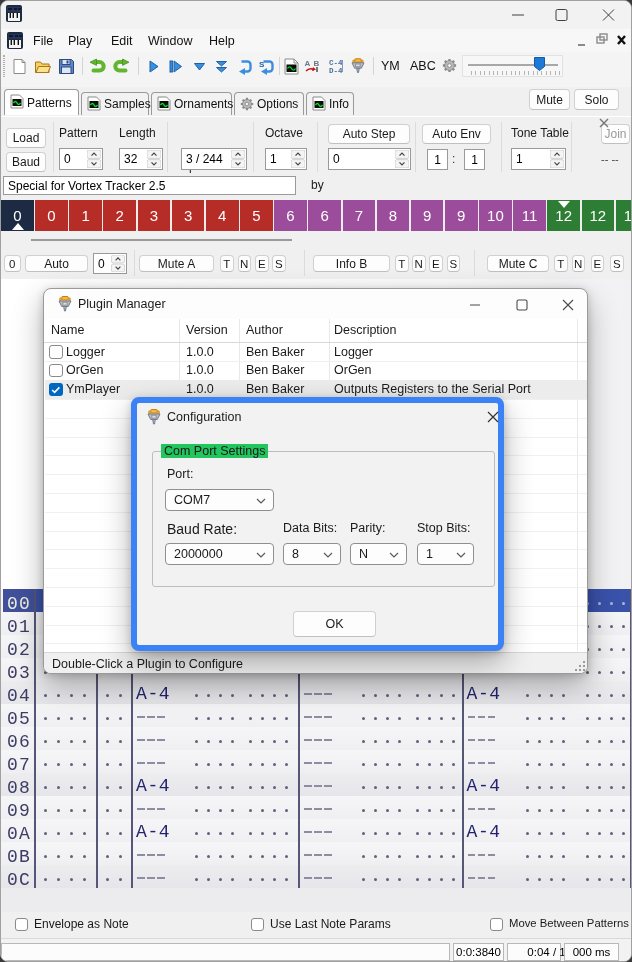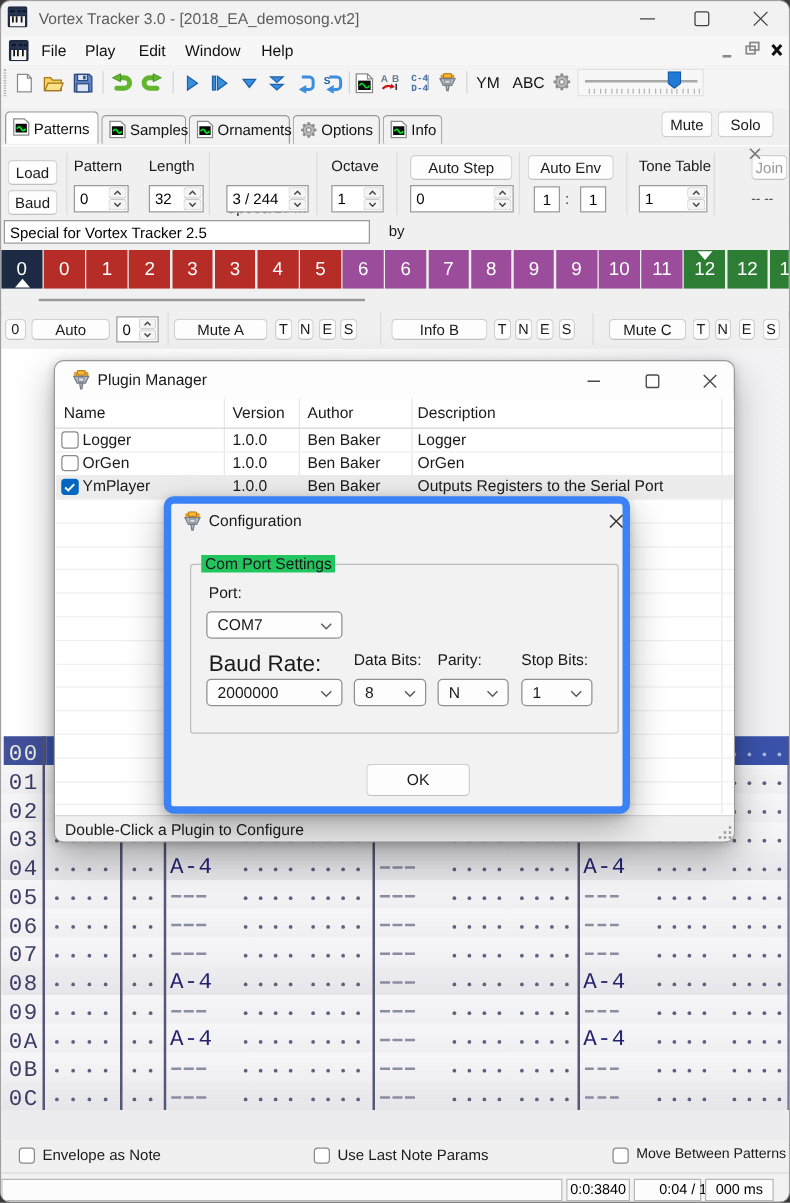--- a/index.html
+++ b/index.html
@@ -17,21 +17,20 @@
 <rect x="0" y="0" width="16" height="17" rx="2" fill="#1d2a40"></rect>
 <rect x="1" y="2" width="14" height="5" fill="#26365a"></rect>
 <rect x="2" y="3" width="4" height="2" fill="#111827"></rect>
         <rect x="8" y="3" width="3" height="2" fill="#111827"></rect>
         <rect x="12" y="3" width="3" height="2" fill="#111827"></rect>
 <rect x="2" y="8" width="12" height="8" fill="#f5f5f5"></rect>
 <rect x="3.6" y="8" width="1.4" height="5" fill="#111"></rect>
         <rect x="6.6" y="8" width="1.4" height="5" fill="#111"></rect>
         <rect x="10.6" y="8" width="1.4" height="5" fill="#111"></rect>
 </svg>
-      <div class="" style="position:absolute;left:30px;top:6.5px;font-size:12.5px;color:#5d5d5d;white-space:nowrap;">Vortex Tracker 3.0 - [2018_EA_demosong.vt2]</div>
       <svg style="position:absolute;left:505px;top:0" width="120" height="28" viewBox="0 0 120 28" fill="none" stroke="#404040" stroke-width="1">
         <line x1="6" y1="14" x2="18" y2="14"></line>
         <rect x="50" y="8.5" width="11" height="11" rx="1.5"></rect>
         <path d="M97 8.5 L108 19.5 M108 8.5 L97 19.5"></path>
       </svg>
     </div>
     <div class="" style="left:0px;top:28px;width:632px;height:23px;background:#f7f7f7;">
       <svg style="position:absolute;left:6px;top:3px" width="16" height="17" viewBox="0 0 16 17">
 <rect x="0" y="0" width="16" height="17" rx="2" fill="#1d2a40"></rect>
 <rect x="1" y="2" width="14" height="5" fill="#26365a"></rect>
@@ -1039,21 +1038,21 @@
       </svg>
       <div class="" style="left:15px;top:48px;width:343px;height:136px;border:1px solid #bdbdbd;border-radius:3px;"></div>
       <div class="" style="position:absolute;left:24px;top:41px;font-size:12.5px;color:#1a1a1a;white-space:nowrap;background:#22c55e;padding:0 3px;">Com Port Settings</div>
       <div class="" style="position:absolute;left:30px;top:64px;font-size:12.5px;color:#1a1a1a;white-space:nowrap;">Port:</div>
       <div class="" style="left:28px;top:86px;width:109px;height:22px;background:#fdfdfd;border:1px solid #8f8f8f;border-radius:4px;">
         <div class="" style="position:absolute;left:8px;top:3px;font-size:12.5px;color:#1a1a1a;white-space:nowrap;">COM7</div>
         <svg style="position:absolute;right:7px;top:8px" width="10" height="6" viewBox="0 0 10 6">
           <path d="M1 1 L5 5 L9 1" stroke="#5a5a5a" stroke-width="1.2" fill="none"></path>
         </svg>
       </div>
-      <div class="" style="position:absolute;left:30px;top:118px;font-size:18px;color:#1a1a1a;white-space:nowrap;">Baud Rate:</div>
+      <div class="" style="position:absolute;left:30px;top:118px;font-size:14px;color:#1a1a1a;white-space:nowrap;">Baud Rate:</div>
       <div class="" style="position:absolute;left:146px;top:118px;font-size:12.5px;color:#1a1a1a;white-space:nowrap;">Data Bits:</div>
       <div class="" style="position:absolute;left:213px;top:118px;font-size:12.5px;color:#1a1a1a;white-space:nowrap;">Parity:</div>
       <div class="" style="position:absolute;left:280px;top:118px;font-size:12.5px;color:#1a1a1a;white-space:nowrap;">Stop Bits:</div>
       <div class="" style="left:28px;top:140px;width:109px;height:22px;background:#fdfdfd;border:1px solid #8f8f8f;border-radius:4px;">
         <div class="" style="position:absolute;left:8px;top:3px;font-size:12.5px;color:#1a1a1a;white-space:nowrap;">2000000</div>
         <svg style="position:absolute;right:7px;top:8px" width="10" height="6" viewBox="0 0 10 6">
           <path d="M1 1 L5 5 L9 1" stroke="#5a5a5a" stroke-width="1.2" fill="none"></path>
         </svg>
       </div>
       <div class="" style="left:146px;top:140px;width:58px;height:22px;background:#fdfdfd;border:1px solid #8f8f8f;border-radius:4px;">

